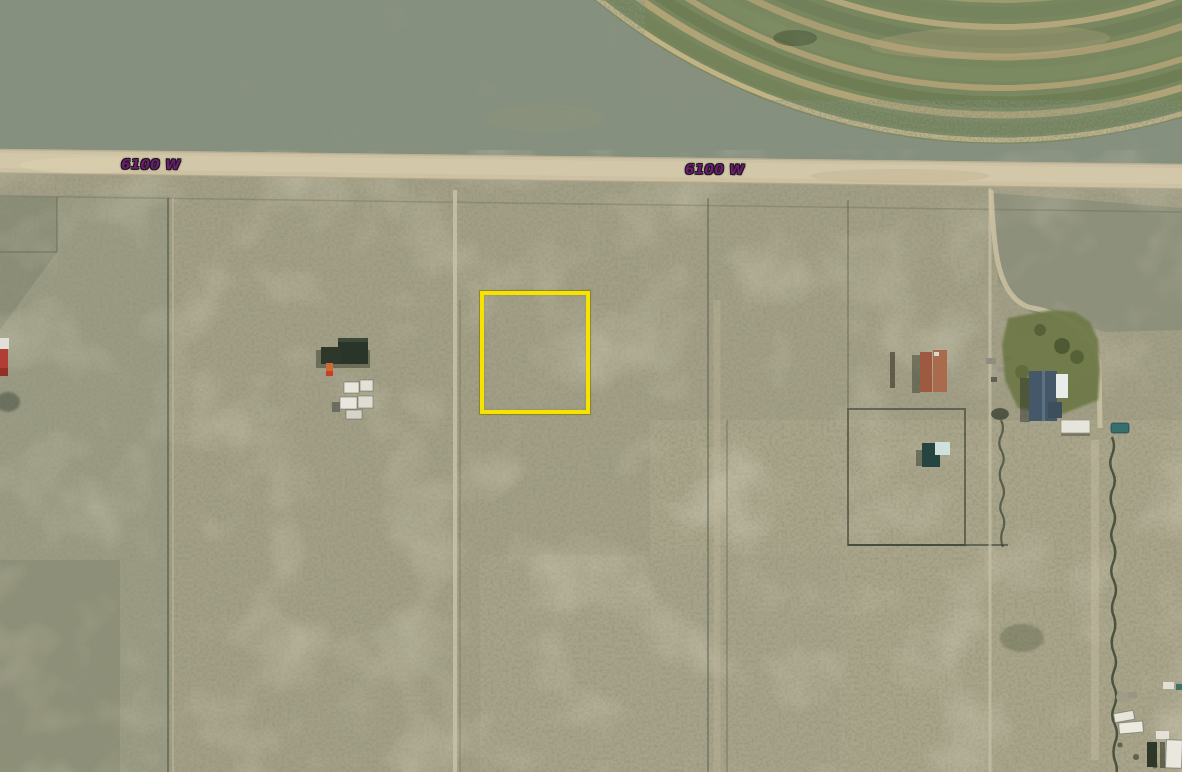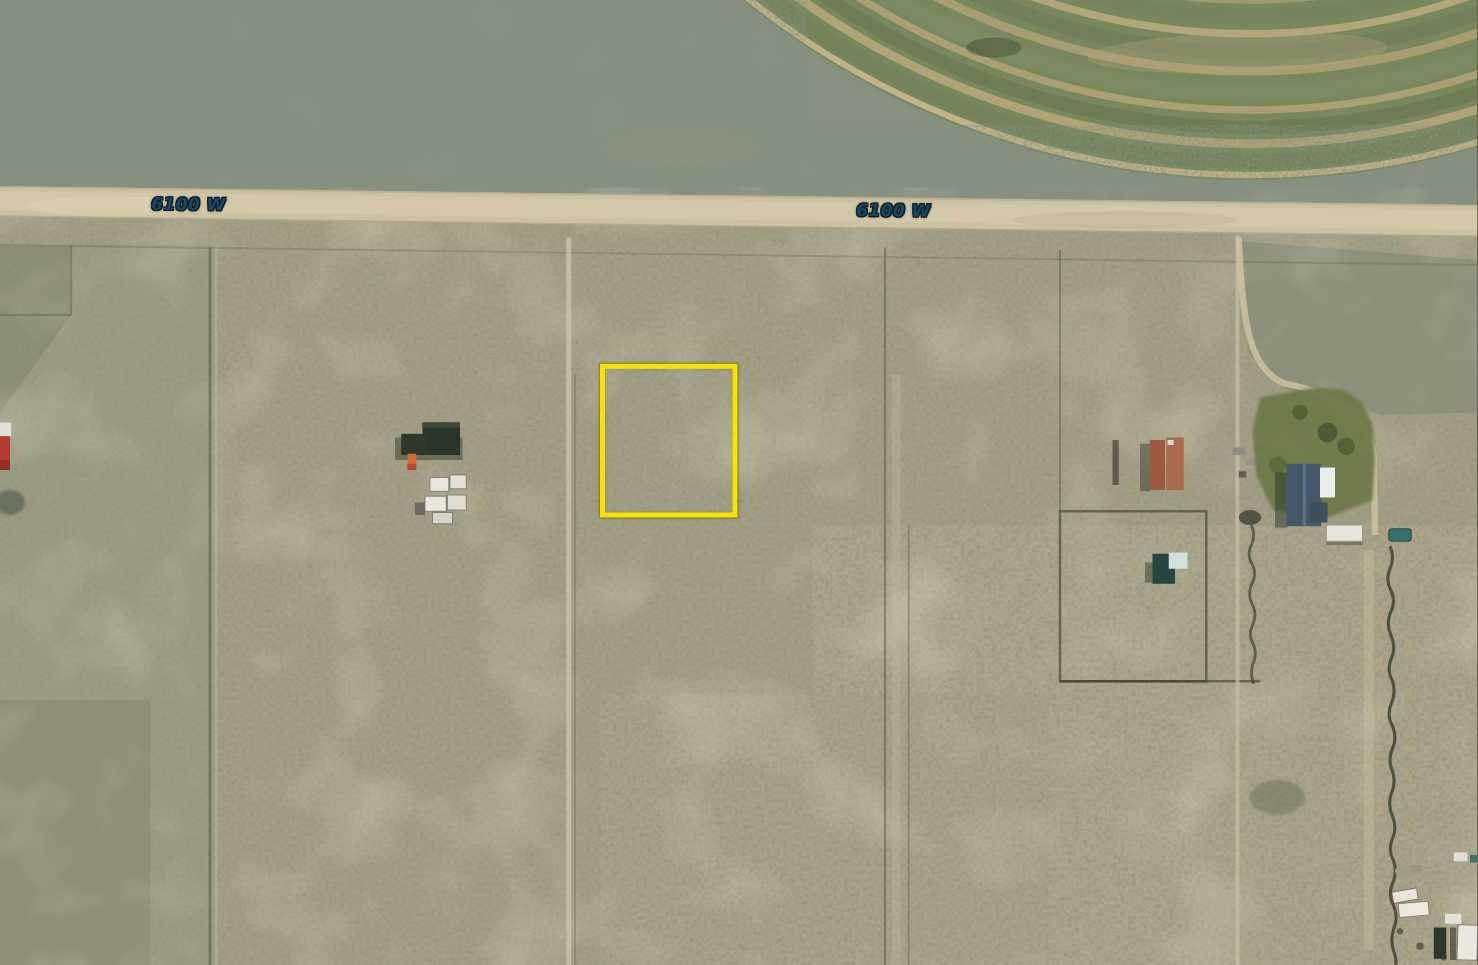--- a/index.html
+++ b/index.html
@@ -6,21 +6,21 @@
   .stage{
     position:relative;
     width:1182px;height:772px;
     overflow:hidden;
     font-family:"DejaVu Sans","Liberation Sans",sans-serif;
     background:#a49e86;
   }
   .stage svg{position:absolute;left:0;top:0;display:block;}
   .road-label{
     position:absolute;
-    color:#0c4a6e;
+    color:#701a75;
     font-family:"DejaVu Sans","Liberation Sans",sans-serif;
     font-style:italic;
     font-weight:700;
     font-size:13.5px;
     letter-spacing:.4px;
     white-space:nowrap;
     text-shadow:
       -1px -1px 0 #1a1a1a, 1px -1px 0 #1a1a1a,
       -1px  1px 0 #1a1a1a, 1px  1px 0 #1a1a1a,
        0 0 3px rgba(0,0,0,.85);

